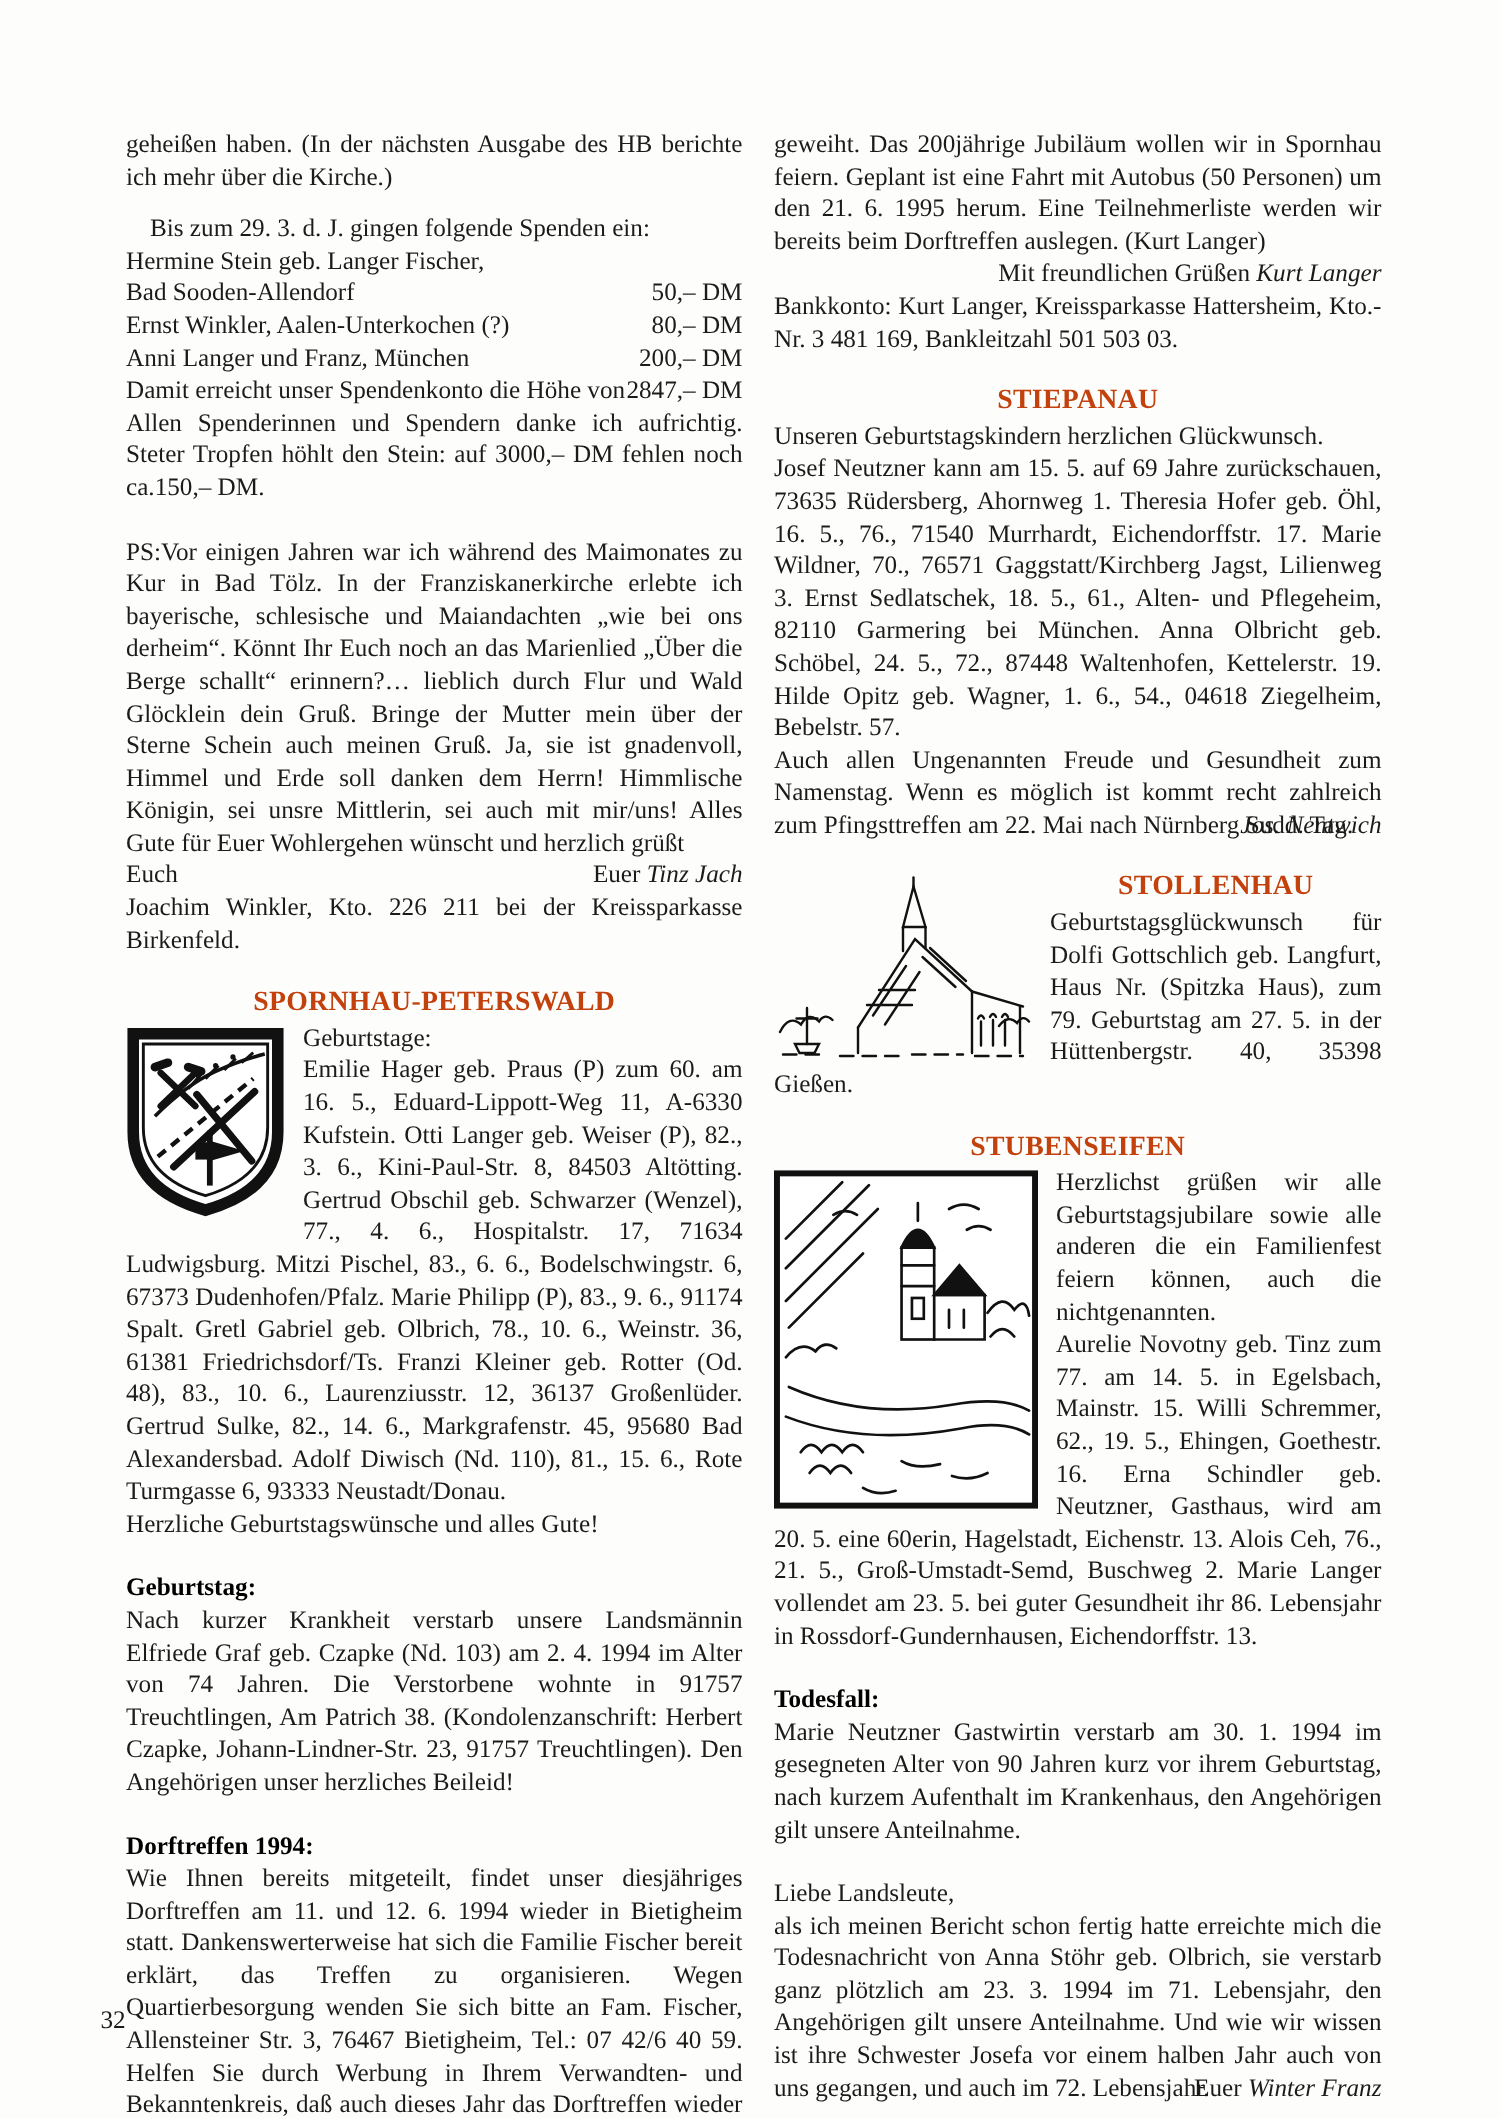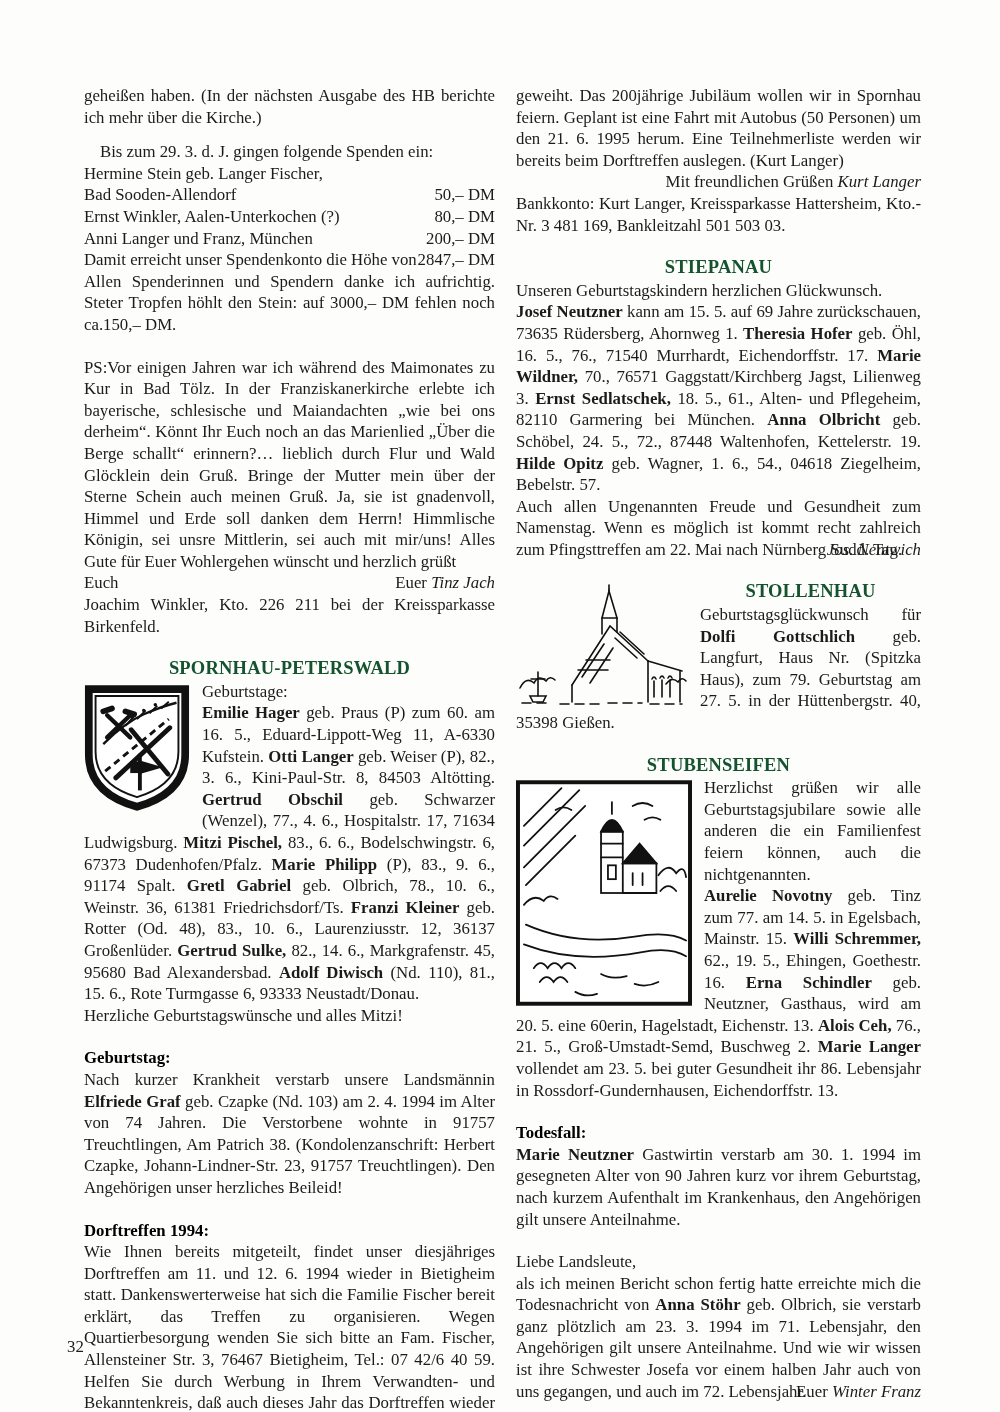--- a/index.html
+++ b/index.html
@@ -10,29 +10,29 @@
     color:#1b1b1b;
     font-family:"Liberation Serif","DejaVu Serif",serif;
     font-size:16.8px;
     line-height:21.6px;
     overflow:hidden;
   }
   .col { position:absolute; top:85px; }
   .col-left  { left:84px;  width:411px; }
   .col-right { left:516px; width:405px; }
   p.just { text-align:justify; }
-  .b { font-weight:bold;margin-top:37px; }
+  .b { font-weight:normal;margin-top:37px; }
   .i { font-style:italic; }
   .gap-sm { margin-top:13px;margin-left:16px; }
   .gap    { margin-top:21px; }
   .don-row { display:flex; justify-content:space-between; }
   .don-amount { white-space:nowrap; }
   .section-heading {
     text-align:center; font-weight:bold; font-size:18.5px;
-    letter-spacing:.2px; color:#14532d; margin-bottom:1px;
+    letter-spacing:.2px; color:#c2410c; margin-bottom:1px;
   }
   .sub-heading { font-weight:bold; color:#000; }
   .sig-line { display:flex; justify-content:space-between;text-align:right; }
   .right-line { text-align:right; }
   .para-sig { position:relative; }
   .para-sig .sig { position:absolute; right:0; bottom:0; font-style:italic; }
   .float-img { float:left; margin:3px 12px 2px 0; }
   .clear { clear:both; }
   .page-num { position:absolute; left:67px; top:1336px; }
   svg { display:block; }
@@ -90,21 +90,21 @@
       <path d="M20 28 l9 -3 M43 28 l9 3" stroke="#111" stroke-width="6" stroke-linecap="round"></path>
       <path d="M22 90 L88 36" stroke="#111" stroke-width="3" stroke-dasharray="7 5"></path>
       <path d="M33 97 L89 45 M49 47 L87 93" stroke="#111" stroke-width="5" stroke-linecap="round"></path>
       <path d="M58 72 V110" stroke="#111" stroke-width="4"></path>
       <path d="M58 79 L82 86 L58 93 Z" fill="#111"></path>
       <rect x="48" y="80" width="10" height="12" fill="#111"></rect>
     </svg>
 
     <p>Geburtstage:</p>
     <p class="just"><span class="b">Emilie Hager</span><span> geb. Praus (P) zum 60. am 16. 5., Eduard-Lippott-Weg 11, A-6330 Kufstein. </span><span class="b">Otti Langer</span><span> geb. Weiser (P), 82., 3. 6., Kini-Paul-Str. 8, 84503 Altötting. </span><span class="b">Gertrud Obschil</span><span> geb. Schwarzer (Wenzel), 77., 4. 6., Hospitalstr. 17, 71634 Ludwigsburg. </span><span class="b">Mitzi Pischel,</span><span> 83., 6. 6., Bodelschwingstr. 6, 67373 Dudenhofen/Pfalz. </span><span class="b">Marie Philipp</span><span> (P), 83., 9. 6., 91174 Spalt. </span><span class="b">Gretl Gabriel</span><span> geb. Olbrich, 78., 10. 6., Weinstr. 36, 61381 Friedrichsdorf/Ts. </span><span class="b">Franzi Kleiner</span><span> geb. Rotter (Od. 48), 83., 10. 6., Laurenziusstr. 12, 36137 Großenlüder. </span><span class="b">Gertrud Sulke,</span><span> 82., 14. 6., Markgrafenstr. 45, 95680 Bad Alexandersbad. </span><span class="b">Adolf Diwisch</span><span> (Nd. 110), 81., 15. 6., Rote Turmgasse 6, 93333 Neustadt/Donau.</span></p>
-    <p>Herzliche Geburtstagswünsche und alles Mitzi!</p>
+    <p>Herzliche Geburtstagswünsche und alles Gute!</p>
   </div>
 
   <div class="gap clear">
     <p class="sub-heading">Geburtstag:</p>
     <p class="just"><span>Nach kurzer Krankheit verstarb unsere Landsmännin </span><span class="b">Elfriede Graf</span><span> geb. Czapke (Nd. 103) am 2. 4. 1994 im Alter von 74 Jahren. Die Verstorbene wohnte in 91757 Treuchtlingen, Am Patrich 38. (Kondolenzanschrift: Herbert Czapke, Johann-Lindner-Str. 23, 91757 Treuchtlingen). Den Angehörigen unser herzliches Beileid!</span></p>
   </div>
 
   <div class="gap">
     <p class="sub-heading">Dorftreffen 1994:</p>
     <p class="just">Wie Ihnen bereits mitgeteilt, findet unser diesjähriges Dorftreffen am 11. und 12. 6. 1994 wieder in Bietigheim statt. Dankenswerterweise hat sich die Familie Fischer bereit erklärt, das Treffen zu organisieren. Wegen Quartierbesorgung wenden Sie sich bitte an Fam. Fischer, Allensteiner Str. 3, 76467 Bietigheim, Tel.: 07 42/6 40 59. Helfen Sie durch Werbung in Ihrem Verwandten- und Bekanntenkreis, daß auch dieses Jahr das Dorftreffen wieder ein schöner Erfolg wird.</p>

